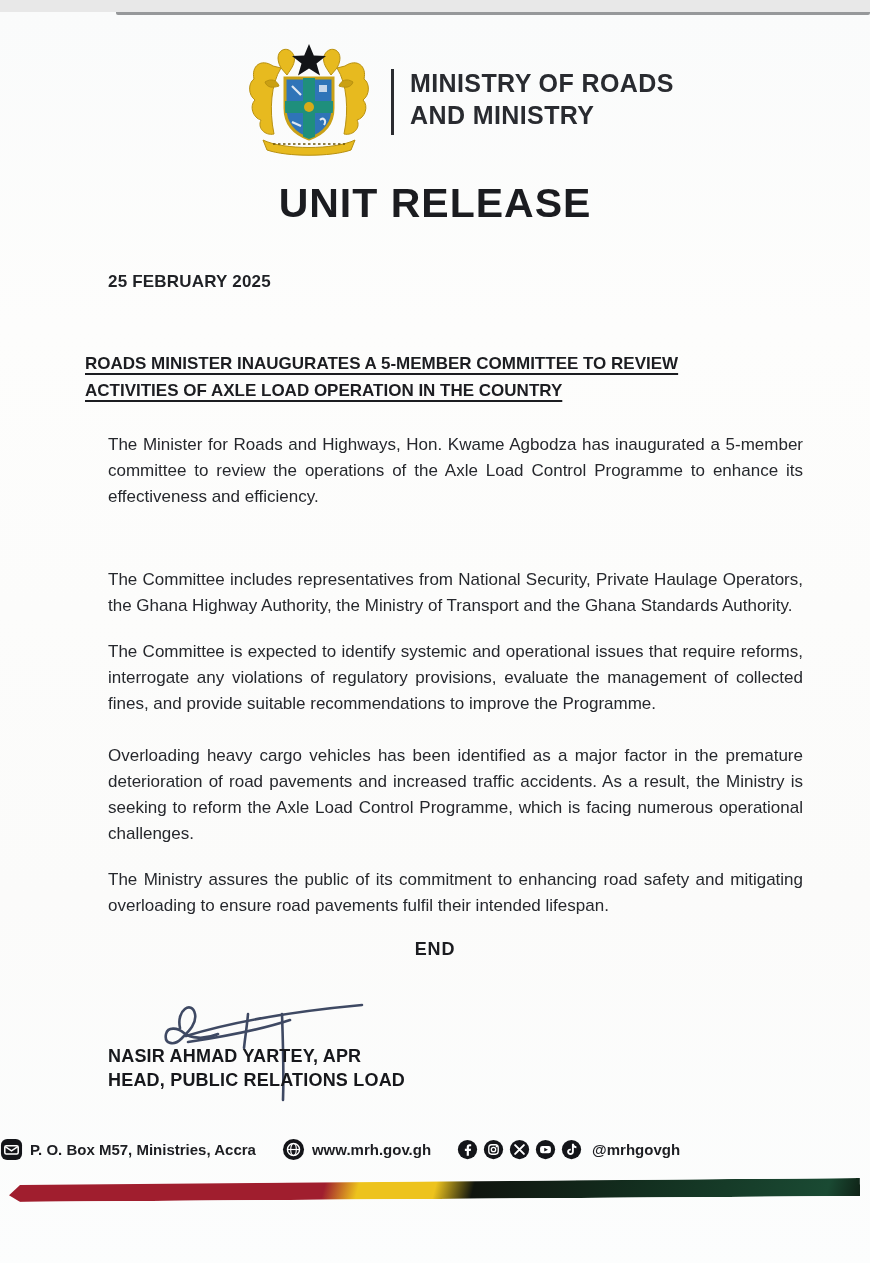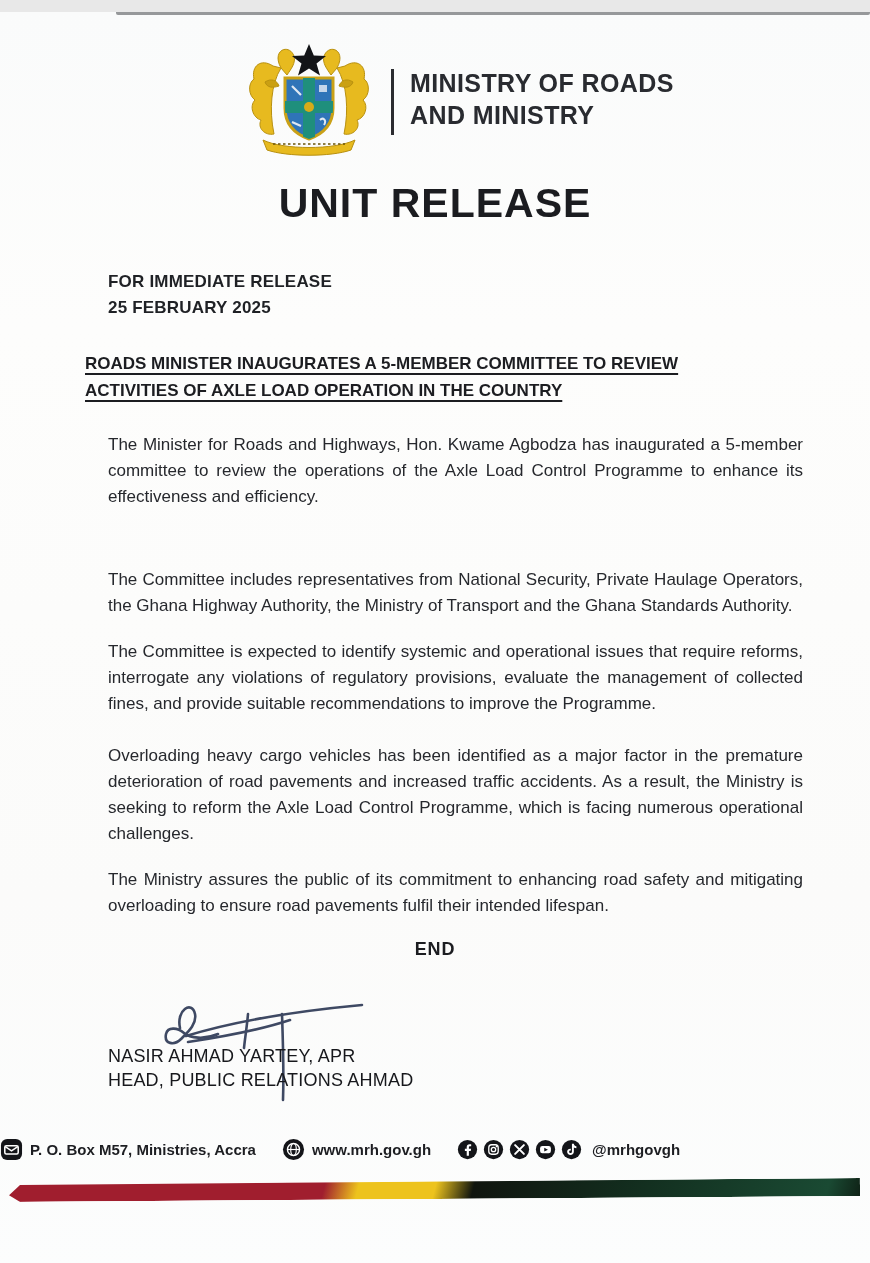--- a/index.html
+++ b/index.html
@@ -27,21 +27,21 @@
     font-size:17px;font-weight:bold;color:#1c1d21;line-height:27px;}
   .headline span{text-decoration:underline;text-decoration-thickness:1.5px;text-underline-offset:3.5px;}
   
   .body-copy p{position:absolute;left:108px;width:695px;margin:0;text-align:justify;
     font-size:17px;line-height:26px;color:#26282d;}
   .p1{top:420px}.p2{top:555px}.p3{top:627px}.p4{top:731px}.p5{top:855px}
   .end-marker{position:absolute;top:927px;left:0;width:100%;text-align:center;
     font-size:18px;font-weight:bold;letter-spacing:.8px;color:#1c1d21;}
   
   .signature{position:absolute;left:148px;top:972px;width:235px;height:125px;}
-  .signatory{position:absolute;left:108px;top:1032px;font-size:18px;font-weight:normal;
+  .signatory{position:absolute;left:108px;top:1032px;font-size:18px;font-weight:bold;
     color:#17181c;line-height:24px;letter-spacing:.2px;}
   
   .footer{position:absolute;top:1126px;left:0;width:100%;display:flex;justify-content:flex-start;
     align-items:center;gap:26px;font-size:15px;font-weight:bold;color:#1d1e22;}
   .contact{display:flex;align-items:center;gap:7px;}
   .socials{gap:5px;}
   .socials .handle{margin-left:5px;}
   .icn{display:block;}
   
   .flag-stripe{position:absolute;left:9px;top:1169px;width:851px;height:18px;
@@ -90,21 +90,20 @@
   </div>
   <div class="header-divider"></div>
   <div class="ministry">
     <div>MINISTRY OF ROADS</div>
     <div>AND MINISTRY</div>
   </div>
 
   <h1 class="doc-title">UNIT RELEASE</h1>
 
   <div class="release-info">
-    <div>FOR IMMEDIATE RELEASE</div>
     <div>25 FEBRUARY 2025</div>
   </div>
 
   <h2 class="headline">
     <span>ROADS MINISTER INAUGURATES A 5-MEMBER COMMITTEE TO REVIEW</span><br>
     <span>ACTIVITIES OF AXLE LOAD OPERATION IN THE COUNTRY</span>
   </h2>
 
   <div class="body-copy">
     <p class="p1">The Minister for Roads and Highways, Hon. Kwame Agbodza has inaugurated a 5-member committee to review the operations of the Axle Load Control Programme to enhance its effectiveness and efficiency.</p>
@@ -121,21 +120,21 @@
       <path d="M32,44 C28,26 44,16 47,30 C49,40 40,48 33,55 C26,62 16,60 18,50 C20,42 30,44 36,49 C42,54 56,56 70,50"></path>
       <path d="M38,52 C90,36 160,26 214,21"></path>
       <path d="M40,58 C80,52 112,46 142,36"></path>
       <path d="M100,30 C99,42 97,54 96,64"></path>
       <path d="M134,30 C135,58 136,88 135,116"></path>
     </g>
   </svg>
 
   <div class="signatory">
     <div>NASIR AHMAD YARTEY, APR</div>
-    <div>HEAD, PUBLIC RELATIONS AHMAD</div>
+    <div>HEAD, PUBLIC RELATIONS LOAD</div>
   </div>
 
   <div class="footer">
     <span class="contact">
       <span>
         <svg class="icn" width="23" height="23" viewBox="0 0 24 24">
           <rect x="1" y="1" width="22" height="22" rx="6.5" fill="#141519"></rect>
           <rect x="5" y="8" width="14" height="8.6" rx="1.6" fill="none" stroke="#fff" stroke-width="1.6"></rect>
           <path d="M5.5,9 L12,13.4 L18.5,9" stroke="#fff" fill="none" stroke-width="1.6"></path>
         </svg>

